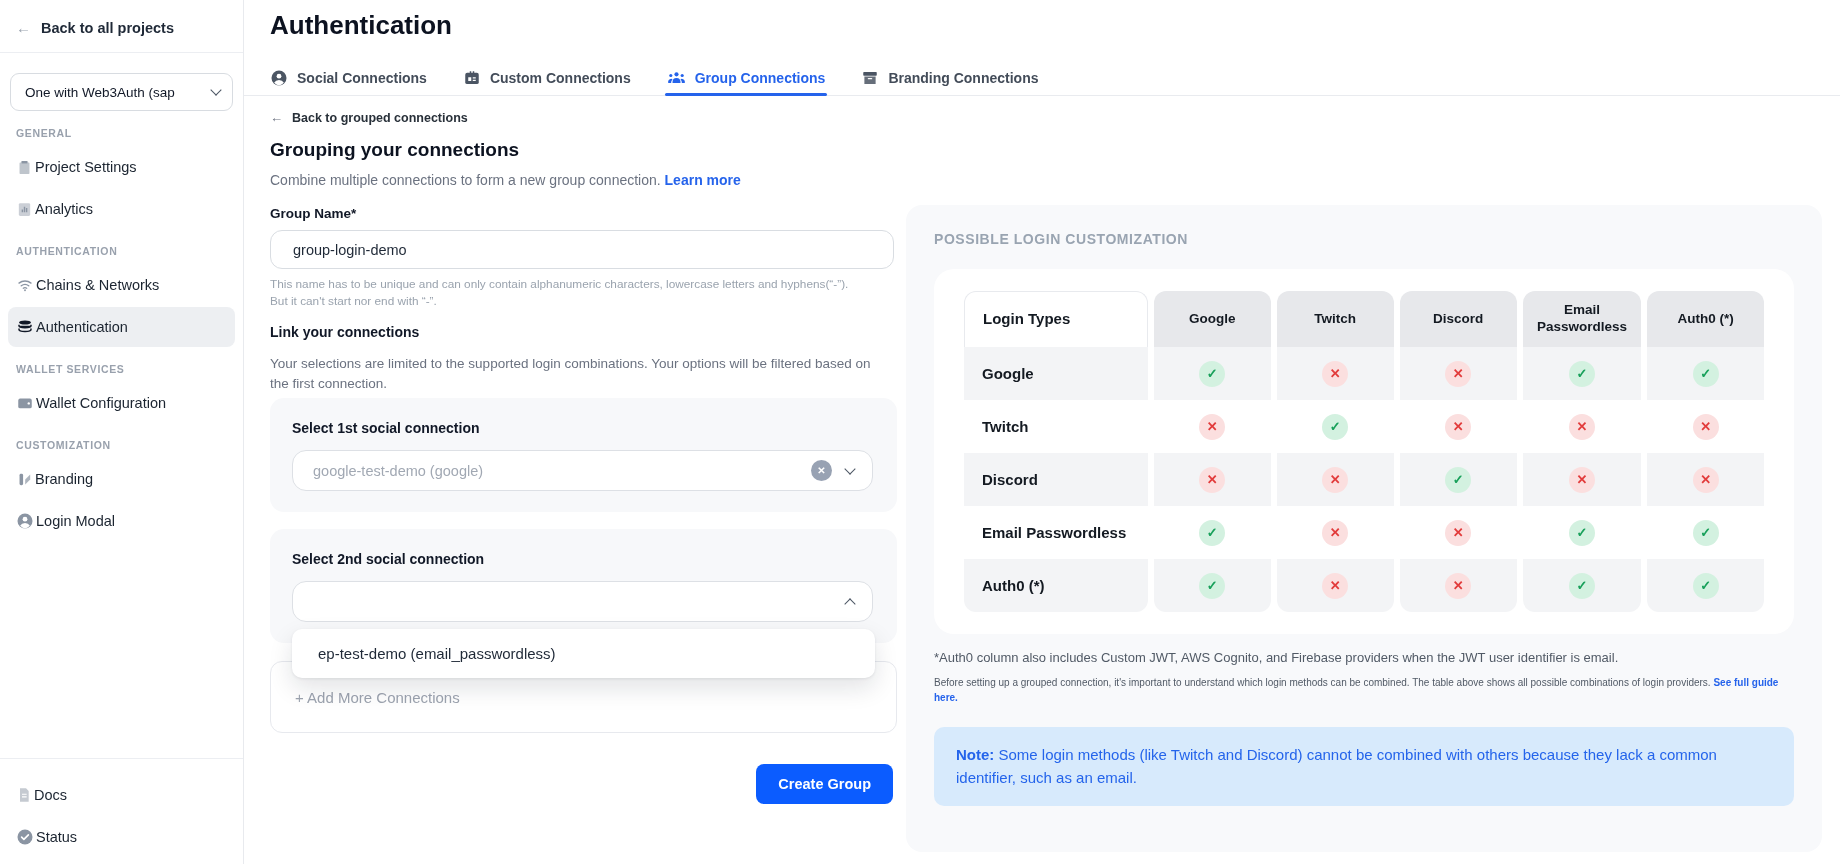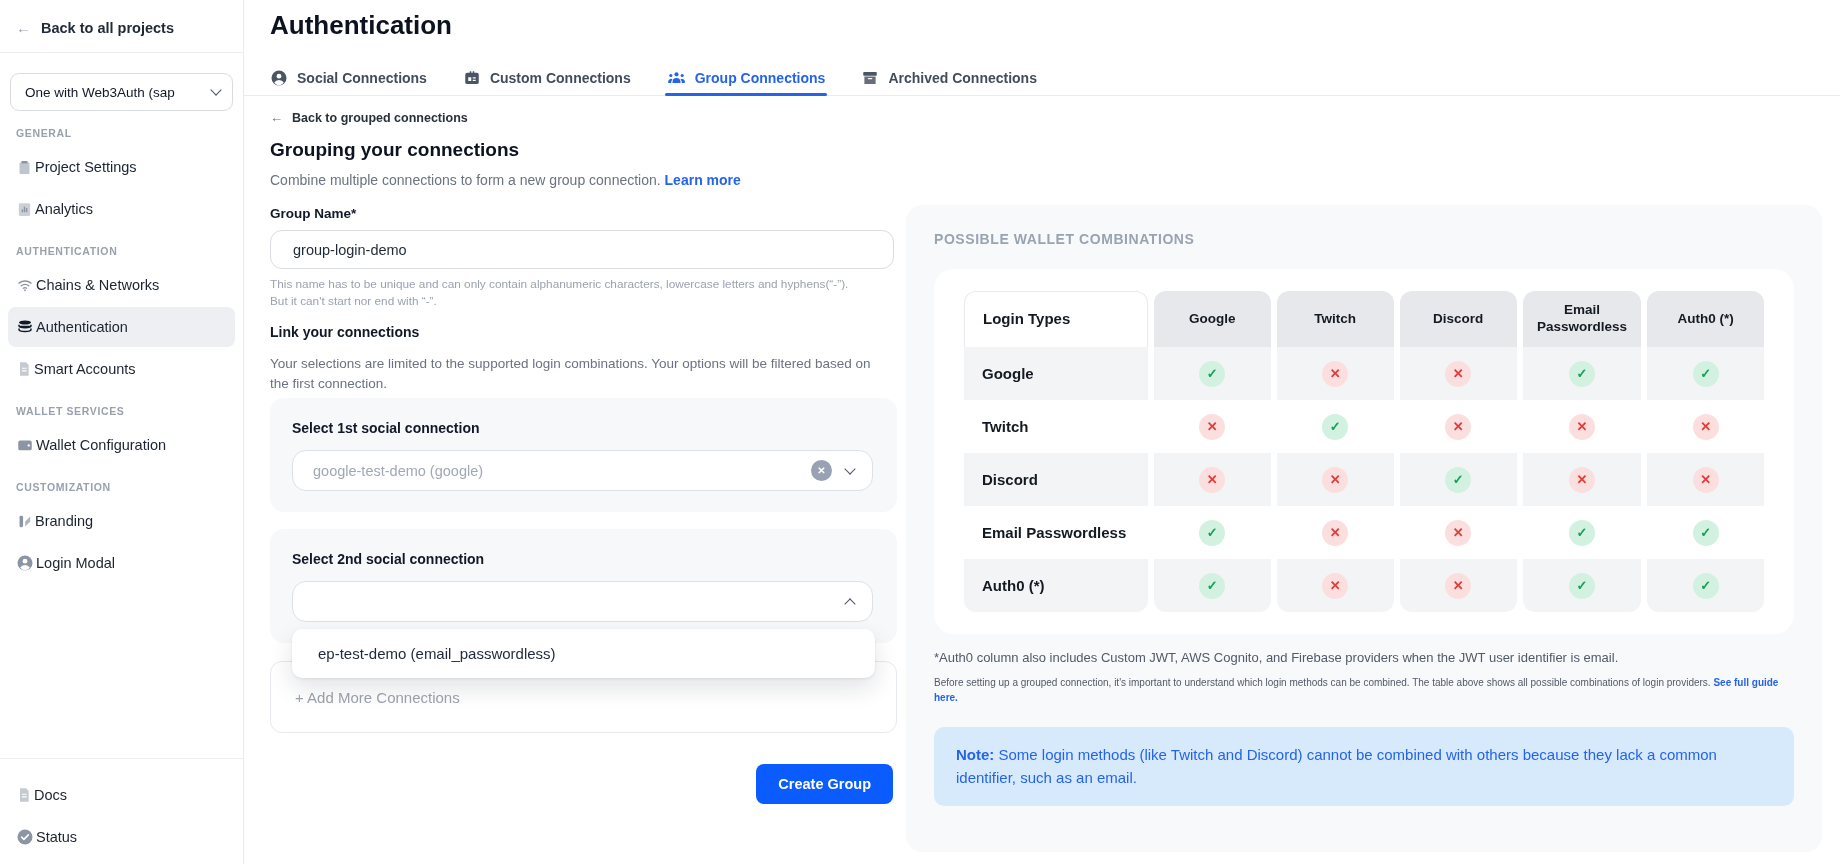--- a/index.html
+++ b/index.html
@@ -169,29 +169,20 @@
         <span class="icn" style="color: rgb(17, 24, 39);">
           <svg width="18" height="18" viewBox="0 0 24 24" fill="currentColor">
             <ellipse cx="12" cy="6" rx="8" ry="2.6"></ellipse>
             <path d="M4 10.2c0 1.4 3.6 2.6 8 2.6s8-1.2 8-2.6"></path>
             <path d="M4 9v1.4c0 1.4 3.6 2.6 8 2.6s8-1.2 8-2.6V9" fill="none" stroke="currentColor" stroke-width="2"></path>
             <path d="M4 14v1.4C4 16.8 7.6 18 12 18s8-1.2 8-2.6V14" fill="none" stroke="currentColor" stroke-width="2"></path>
           </svg>
         </span>
         <span class="lbl">Authentication</span>
       </div>
-      <div class="side-item">
-        <span class="icn" style="color: rgb(139, 149, 163);">
-          <svg width="16" height="16" viewBox="0 0 24 24" fill="currentColor">
-            <path d="M6 2h9l4 4v16H6z" fill-opacity=".5"></path>
-            <path d="M9 10h7v1.6H9zm0 4h7v1.6H9z" fill="#fff"></path>
-          </svg>
-        </span>
-        <span class="lbl">Smart Accounts</span>
-      </div>
       <div class="side-section-label">WALLET SERVICES</div>
       <div class="side-item">
         <span class="icn" style="color: rgb(139, 149, 163);">
           <svg width="18" height="18" viewBox="0 0 24 24" fill="currentColor">
             <rect x="3" y="6" width="18" height="13" rx="2.5"></rect>
             <circle cx="17" cy="12.5" r="1.6" fill="#fff"></circle>
           </svg>
         </span>
         <span class="lbl">Wallet Configuration</span>
       </div>
@@ -274,21 +265,21 @@
       <span>Group Connections</span>
     </div>
     <div class="tab">
       <span class="icn" style="color: rgb(75, 85, 99);">
         <svg width="18" height="18" viewBox="0 0 24 24" fill="currentColor">
           <rect x="3" y="4" width="18" height="5" rx="1"></rect>
           <path d="M4.5 10h15V20h-15z" fill-opacity=".85"></path>
           <rect x="9" y="12" width="6" height="1.8" rx=".9" fill="#fff"></rect>
         </svg>
       </span>
-      <span>Archived Connections</span>
+      <span>Branding Connections</span>
     </div>
   </div>
 <div class="back-link">
   <span class="arrow">←</span>
   <span class="lbl">Back to grouped connections</span>
 </div>
 
 <section class="form-col">
   <h2 class="h2">Grouping your connections</h2>
   <p class="sub">
@@ -332,21 +323,21 @@
   </div>
 
   <div class="dropdown">
     <span class="opt">ep-test-demo (email_passwordless)</span>
   </div>
 
   <button class="create-btn">Create Group</button>
 </section>
 
 <section class="combo-panel">
-  <div class="combo-title">POSSIBLE WALLET COMBINATIONS</div>
+  <div class="combo-title">POSSIBLE LOGIN CUSTOMIZATION</div>
   <div class="combo-card">
     <table class="combo" id="combo-table">
         <thead>
           <tr>
             <th class="corner" style="width: 186px;">Login Types</th>
             <th style="width: 119px;">Google</th>
             <th style="width: 119px;">Twitch</th>
             <th style="width: 119px;">Discord</th>
             <th style="width: 119px;">Email Passwordless</th>
             <th style="width: 119px;">Auth0 (*)</th>

